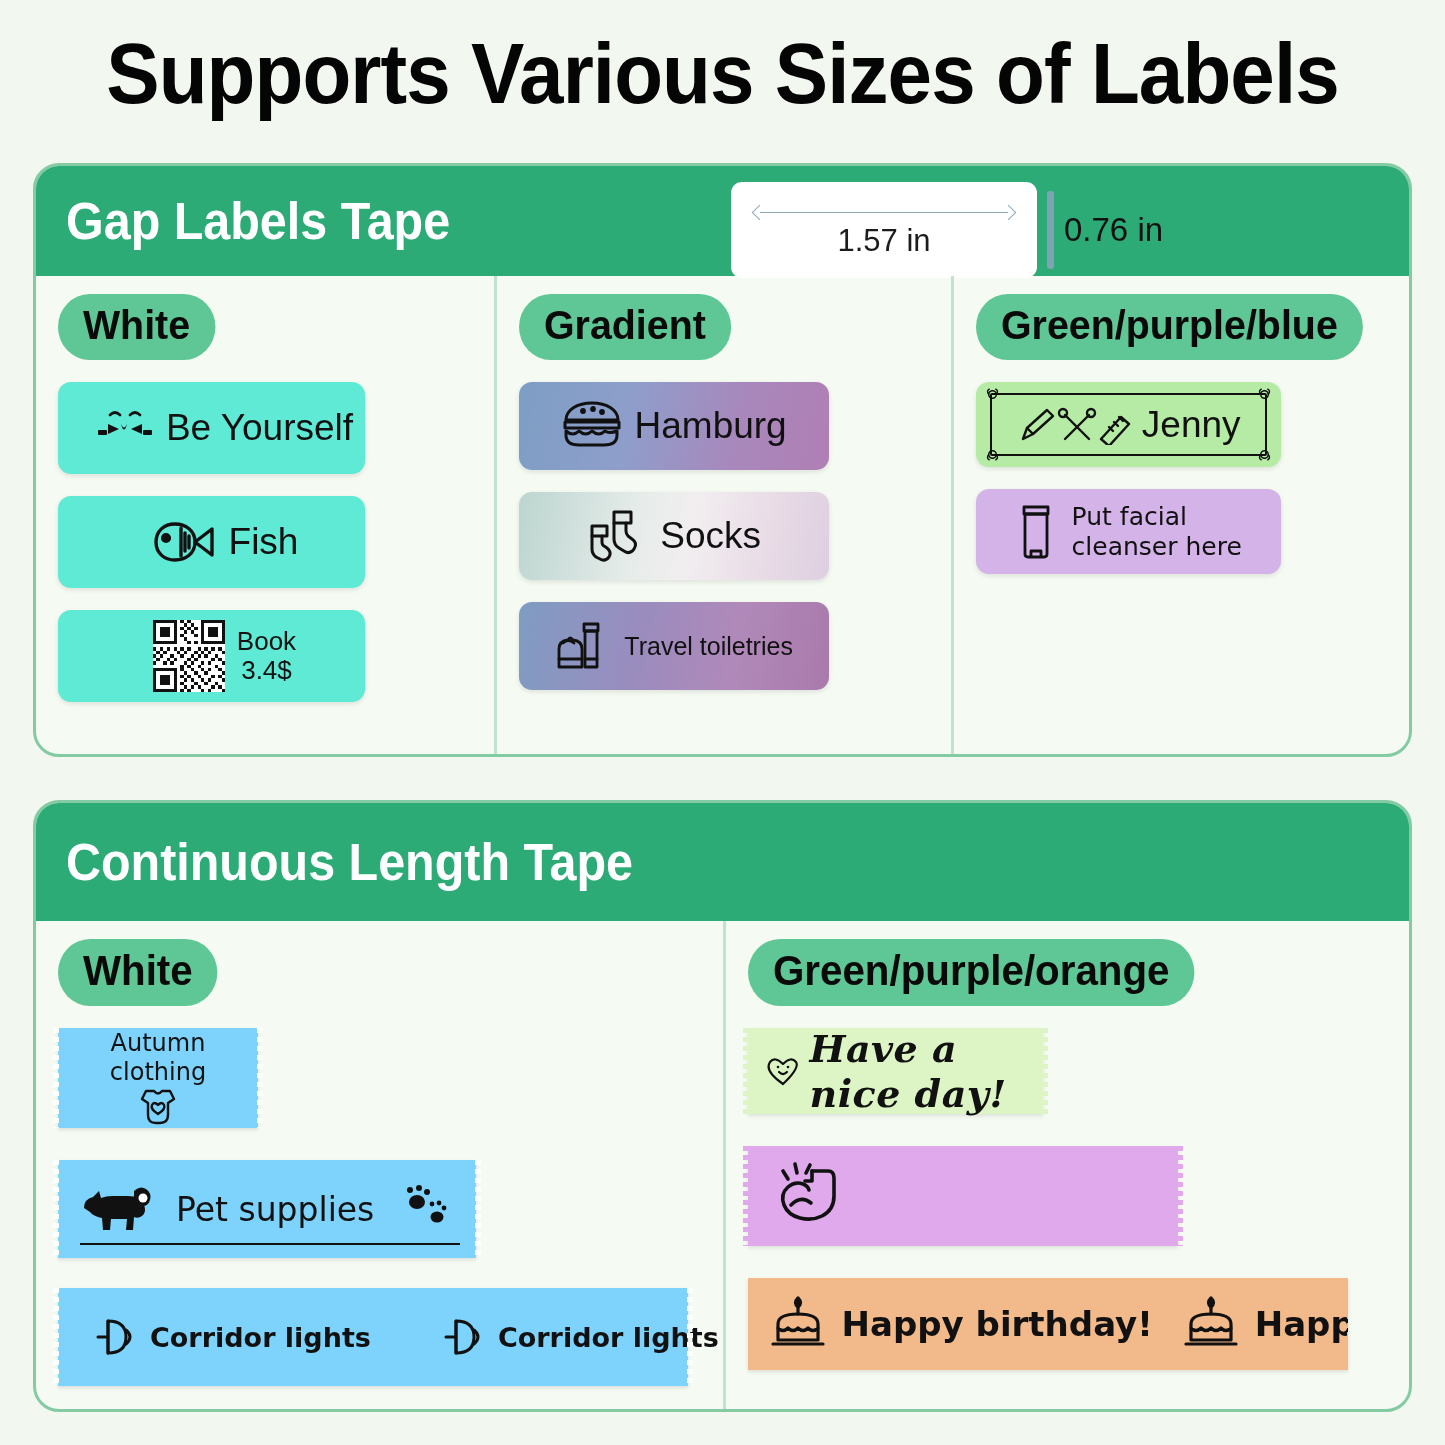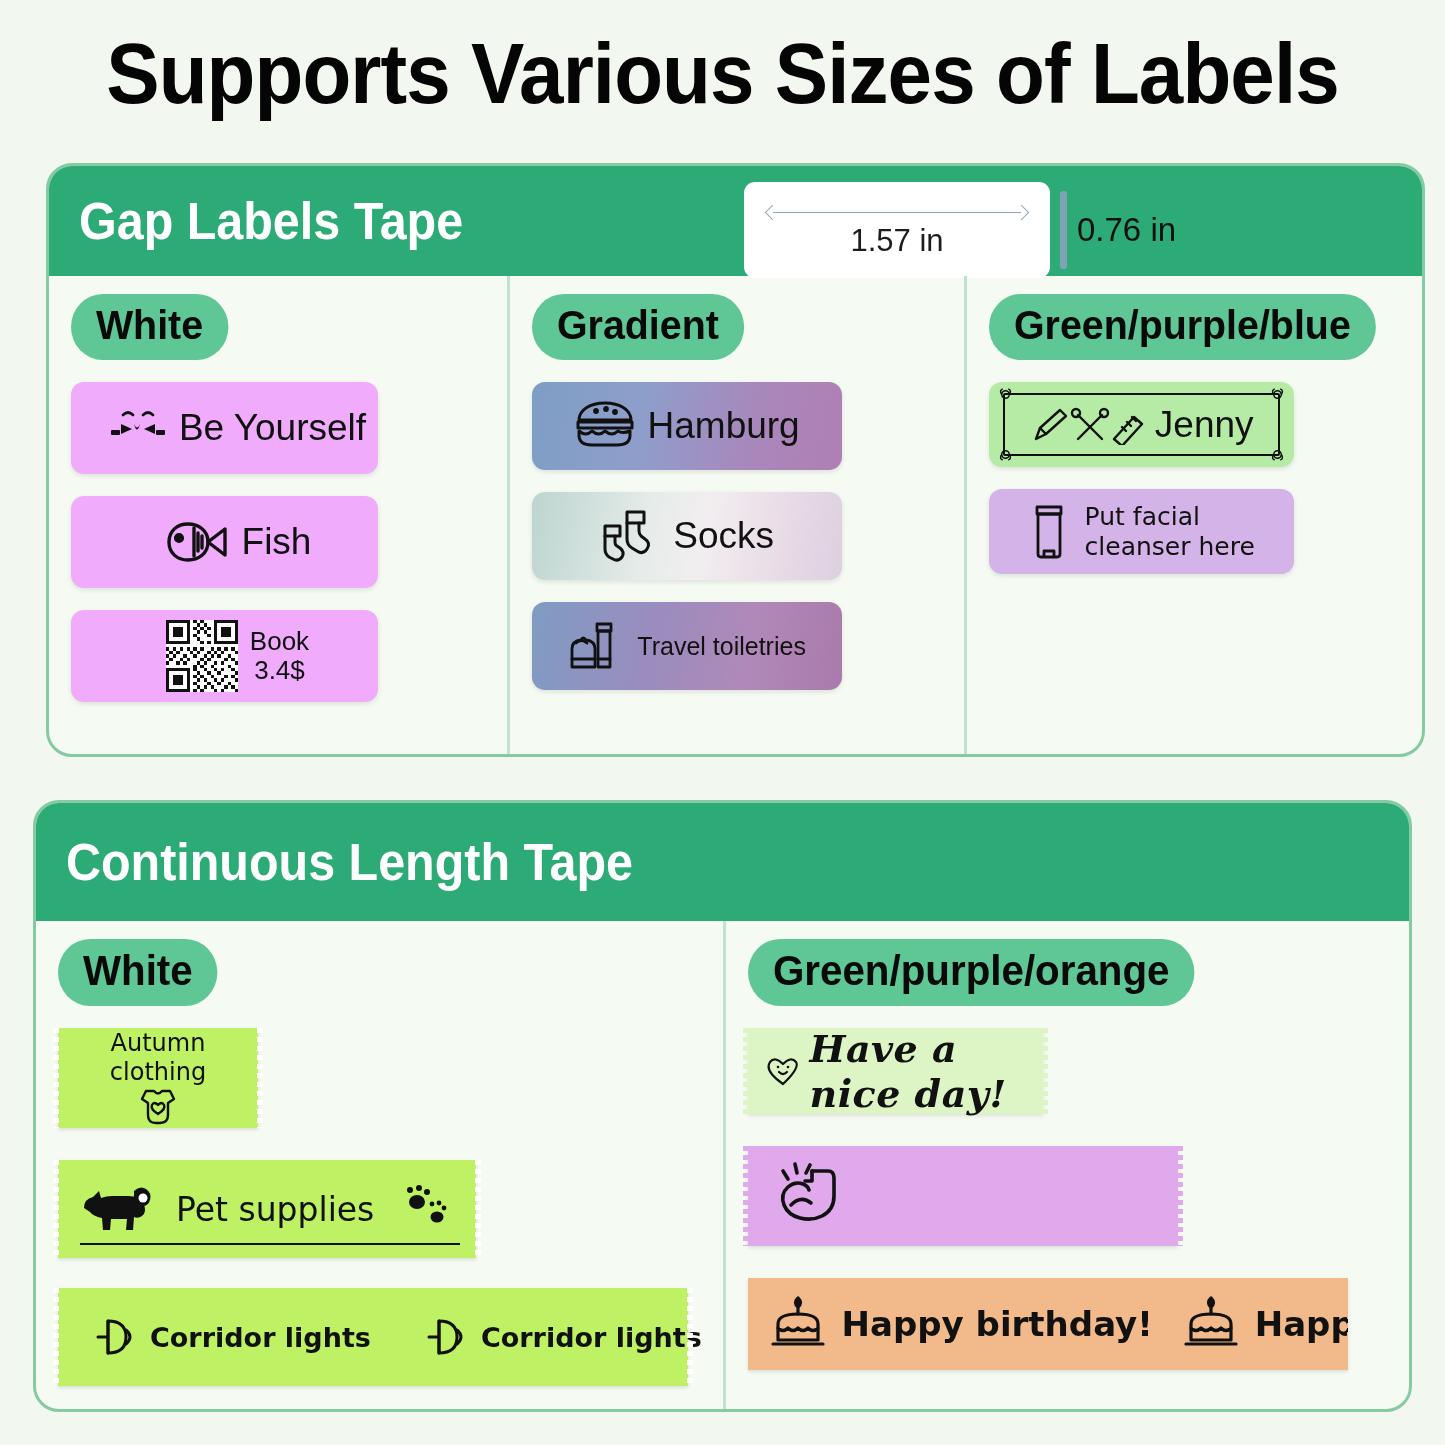--- a/index.html
+++ b/index.html
@@ -25,21 +25,21 @@
   }
 
   
   .card {
     position: absolute;
     background: #f5faf2;
     border: 3px solid #84cba4;
     border-radius: 26px;
     overflow: hidden;
   }
-  #card-gap  { left: 46px;  top: 163px; width: 1379px; height: 594px; }
+  #card-gap  { left: 33px;  top: 163px; width: 1379px; height: 594px; }
   #card-cont { left: 33px;  top: 800px; width: 1379px; height: 612px; }
 
   .card-header {
     position: relative;
     background: #2cab77;
     height: 110px;
     width: 100%;
     display: flex;
     align-items: center;
   }
@@ -148,21 +148,21 @@
   .samples { margin-top: 22px; padding-left: 22px; }
 
   
   .chip {
     display: flex; align-items: center;
     border-radius: 13px;
     margin-bottom: 22px;
     box-shadow: 0 2px 5px rgba(0,0,0,.10);
     overflow: hidden;
   }
-  .chip.white { background: #f0abfc; padding-left: 26px; }
+  .chip.white { background: #5eead4; padding-left: 26px; }
   .chip-w { width: 307px; height: 92px; }
   .chip-g { width: 310px; height: 88px; }
   .chip-c { width: 305px; height: 85px; }
 
   .chip-inner {
     display: flex; align-items: center; justify-content: center;
     width: 100%; height: 100%; gap: 12px;
   }
   .chip-text {
     font-size: 31px; color: #111; white-space: nowrap;
@@ -204,21 +204,21 @@
     display: flex; align-items: center;
     margin-bottom: 26px;
     box-shadow: 0 2px 4px rgba(0,0,0,.11);
   }
   .tape::before, .tape::after {
     content: ""; position: absolute; top: 0; height: 100%; width: 6px;
   }
   .tape::before { left: -5px; }
   .tape::after  { right: -5px; }
 
-  .tape.white  { background: #bef264; }
+  .tape.white  { background: #7dd3fc; }
   .tape.white::before, .tape.white::after {
     background: repeating-linear-gradient(to bottom,#fff 0 5px, transparent 5px 9px);
   }
   .tape.lgreen { background: #ddf5c4; }
   .tape.lgreen::before, .tape.lgreen::after {
     background: repeating-linear-gradient(to bottom,#ddf5c4 0 5px, transparent 5px 9px);
   }
   .tape.lpurple { background: #dfa9ec; }
   .tape.lpurple::before, .tape.lpurple::after {
     background: repeating-linear-gradient(to bottom,#dfa9ec 0 5px, transparent 5px 9px);
@@ -564,21 +564,21 @@
                       <circle cx="56" cy="24" r="2.4"></circle>
                     <ellipse cx="49" cy="33" rx="6.5" ry="5.6"></ellipse>
                   </g>
                 </svg>
               </span>
             </div>
             <div class="pet-rule"></div>
           </div>
 
           <div class="tape white" style="width:630px;height:98px">
-            <div class="tape-body" style="gap:56px;padding-left:38px">
+            <div class="tape-body" style="gap:73px;padding-left:38px">
               <span style="display:flex;align-items:center;gap:10px">
                 <span class="icon">
                   <svg width="44" height="42" viewBox="0 0 44 42">
                     <g fill="none" stroke="#111" stroke-width="3" stroke-linejoin="round" stroke-linecap="round">
                       <path d="M2 21 h8"></path>
                       <path d="M12 5 v32"></path>
                       <path d="M12 5 q18 0 18 16 q0 16 -18 16 Z"></path>
                       <path d="M30 14 q8 7 0 14"></path>
                     </g>
                   </svg>

